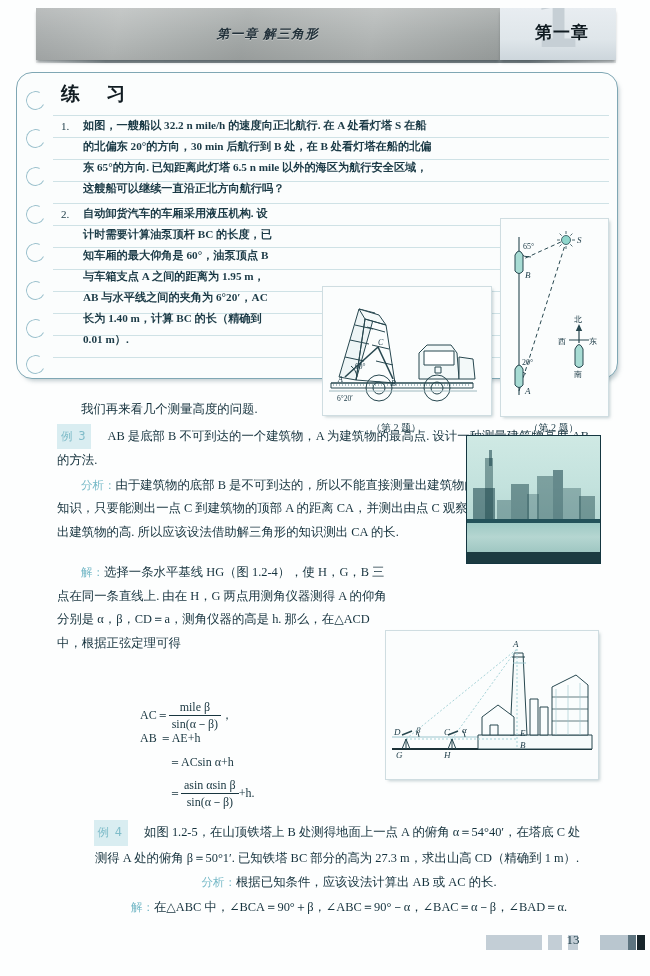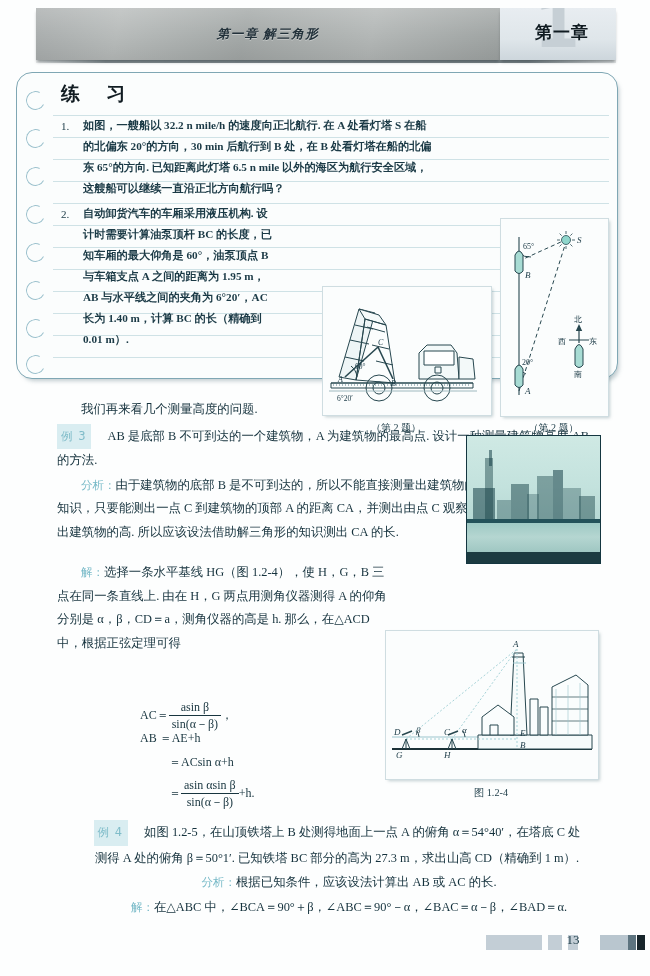--- a/index.html
+++ b/index.html
@@ -412,21 +412,21 @@
     <div class="sky-bldg" style="left:86px; top:34px; width:10px; height:90px; background:rgba(24,66,72,.55)"></div>
     <div class="sky-bldg" style="left:96px; top:52px; width:18px; height:72px; background:rgba(24,66,72,.33)"></div>
     <div class="sky-bldg" style="left:112px;top:60px; width:16px; height:64px; background:rgba(24,66,72,.45)"></div>
     <div class="shoreline"></div>
     <div class="water"></div>
     <div class="water-dark"></div>
   </div>
 
   <div class="formulas">
     <div class="frow">
-      <span>AC＝</span><span class="frac"><span class="nu">asin β</span><span class="de">sin(α－β)</span></span><span>，</span>
+      <span>AC＝</span><span class="frac"><span class="nu">mile β</span><span class="de">sin(α－β)</span></span><span>，</span>
     </div>
     <div class="frow" style="height:24px">
       <span>AB ＝AE+h</span>
     </div>
     <div class="frow" style="height:24px; padding-left:29px">
       <span>＝ACsin α+h</span>
     </div>
     <div class="frow" style="padding-left:29px">
       <span>＝</span><span class="frac"><span class="nu">asin αsin β</span><span class="de">sin(α－β)</span></span><span>+h.</span>
     </div>
@@ -478,21 +478,20 @@
         <text x="134" y="105">E</text>
         <text x="10" y="127">G</text>
         <text x="58" y="127">H</text>
       </g>
       <g fill="#1b3a46" font-family="Liberation Serif, serif" font-size="9" font-style="italic">
         <text x="30" y="102">β</text>
         <text x="76" y="102">α</text>
       </g>
     </svg>
   </div>
-  <div class="cap124">图 1.2-4</div>
 
   <div class="bottom-text">
     <p class="para">
       <span class="tag">例 4</span><span style="padding-left:8px">如图 1.2-5，在山顶铁塔上 B 处测得地面上一点 A 的俯角 α＝54°40′，在塔底 C 处</span>
     </p>
     <p class="para">
       <span>测得 A 处的俯角 β＝50°1′. 已知铁塔 BC 部分的高为 27.3 m，求出山高 CD（精确到 1 m）.</span>
     </p>
     <p class="para" style="text-indent:24px">
       <span class="tag-plain">分析：</span><span>根据已知条件，应该设法计算出 AB 或 AC 的长.</span>

